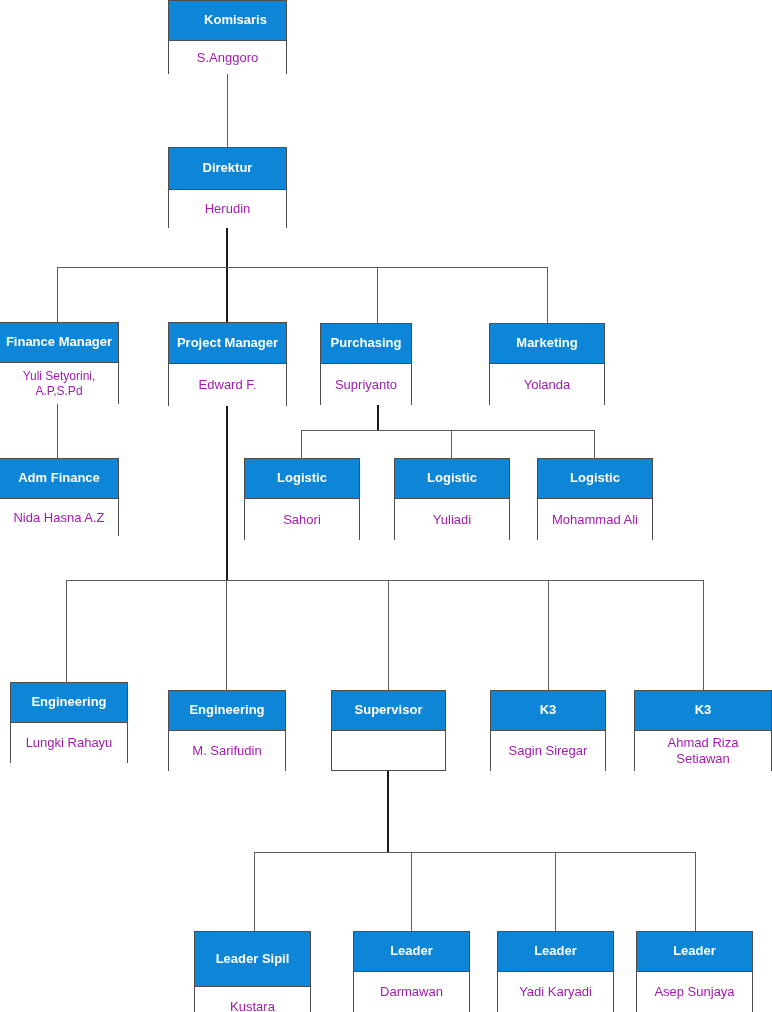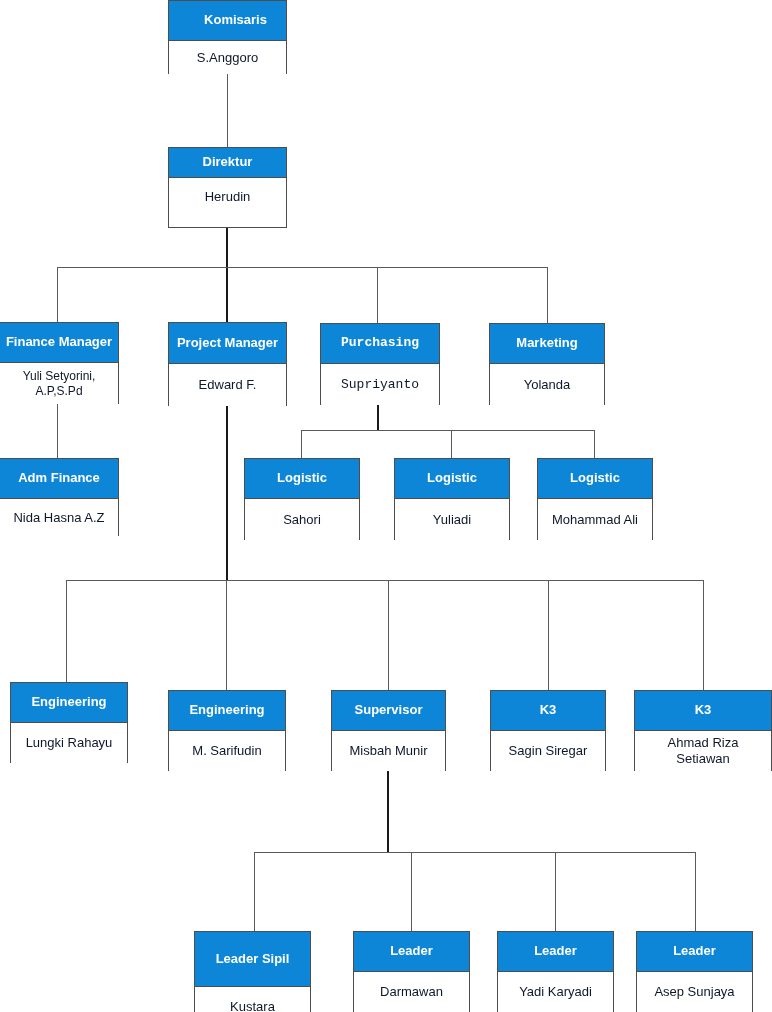--- a/index.html
+++ b/index.html
@@ -35,21 +35,21 @@
     text-align: center;
     display: flex;
     align-items: center;
     justify-content: center;
     line-height: 1.15;
     border-bottom: 1px solid #4d4d4d;
   }
   .node-body {
     box-sizing: border-box;
     background: #ffffff;
-    color: #0f172a;
+    color: #a21caf;
     font-size: 13px;
     text-align: center;
     display: flex;
     align-items: center;
     justify-content: center;
     line-height: 1.2;
     white-space: pre-line;
     padding: 0 3px;
   }
   
@@ -100,36 +100,36 @@
   <div class="conn vline" style="left:411px; top:852px; height:79px;"></div>
   <div class="conn vline" style="left:555px; top:852px; height:79px;"></div>
   <div class="conn vline" style="left:695px; top:852px; height:79px;"></div>
 
   <div class="node" style="left:168px; top:0px; width:119px; height:74px;">
     <div class="node-header" style="height:40px;padding-left:16px;">Komisaris</div>
     <div class="node-body" style="height:33px;">S.Anggoro</div>
   </div>
 
   <div class="node" style="left:168px; top:147px; width:119px; height:81px;">
-    <div class="node-header" style="height:30px;">Direktur</div>
+    <div class="node-header" style="height:42px;">Direktur</div>
     <div class="node-body" style="height:38px;">Herudin</div>
   </div>
 
   <div class="node" style="left:168px; top:322px; width:119px; height:84px;">
     <div class="node-header" style="height:41px;">Project Manager</div>
     <div class="node-body" style="height:42px;">Edward F.</div>
   </div>
 
   <div class="node" style="left:-1px; top:322px; width:120px; height:82px;">
     <div class="node-header" style="height:40px;">Finance Manager</div>
     <div class="node-body" style="height:41px; font-size:12px;">Yuli Setyorini,
 A.P,S.Pd</div>
   </div>
 
-  <div class="node" style="left:320px; top:323px; width:120px; height:82px;font-family:Liberation Mono, monospace;">
+  <div class="node" style="left:320px; top:323px; width:92px; height:82px;">
     <div class="node-header" style="height:40px;">Purchasing</div>
     <div class="node-body" style="height:41px;">Supriyanto</div>
   </div>
 
   <div class="node" style="left:489px; top:323px; width:116px; height:82px;">
     <div class="node-header" style="height:40px;">Marketing</div>
     <div class="node-body" style="height:41px;">Yolanda</div>
   </div>
 
   <div class="node" style="left:-1px; top:458px; width:120px; height:78px;">
@@ -157,21 +157,20 @@
     <div class="node-body" style="height:40px;">Lungki Rahayu</div>
   </div>
 
   <div class="node" style="left:168px; top:690px; width:118px; height:81px;">
     <div class="node-header" style="height:40px;">Engineering</div>
     <div class="node-body" style="height:40px;">M. Sarifudin</div>
   </div>
 
   <div class="node" style="left:331px; top:690px; width:115px; height:81px;">
     <div class="node-header" style="height:40px;">Supervisor</div>
-    <div class="node-body" style="height:40px;">Misbah Munir</div>
   </div>
 
   <div class="node" style="left:490px; top:690px; width:116px; height:81px;">
     <div class="node-header" style="height:40px;">K3</div>
     <div class="node-body" style="height:40px;">Sagin Siregar</div>
   </div>
 
   <div class="node" style="left:634px; top:690px; width:138px; height:81px;">
     <div class="node-header" style="height:40px;">K3</div>
     <div class="node-body" style="height:40px;">Ahmad Riza

